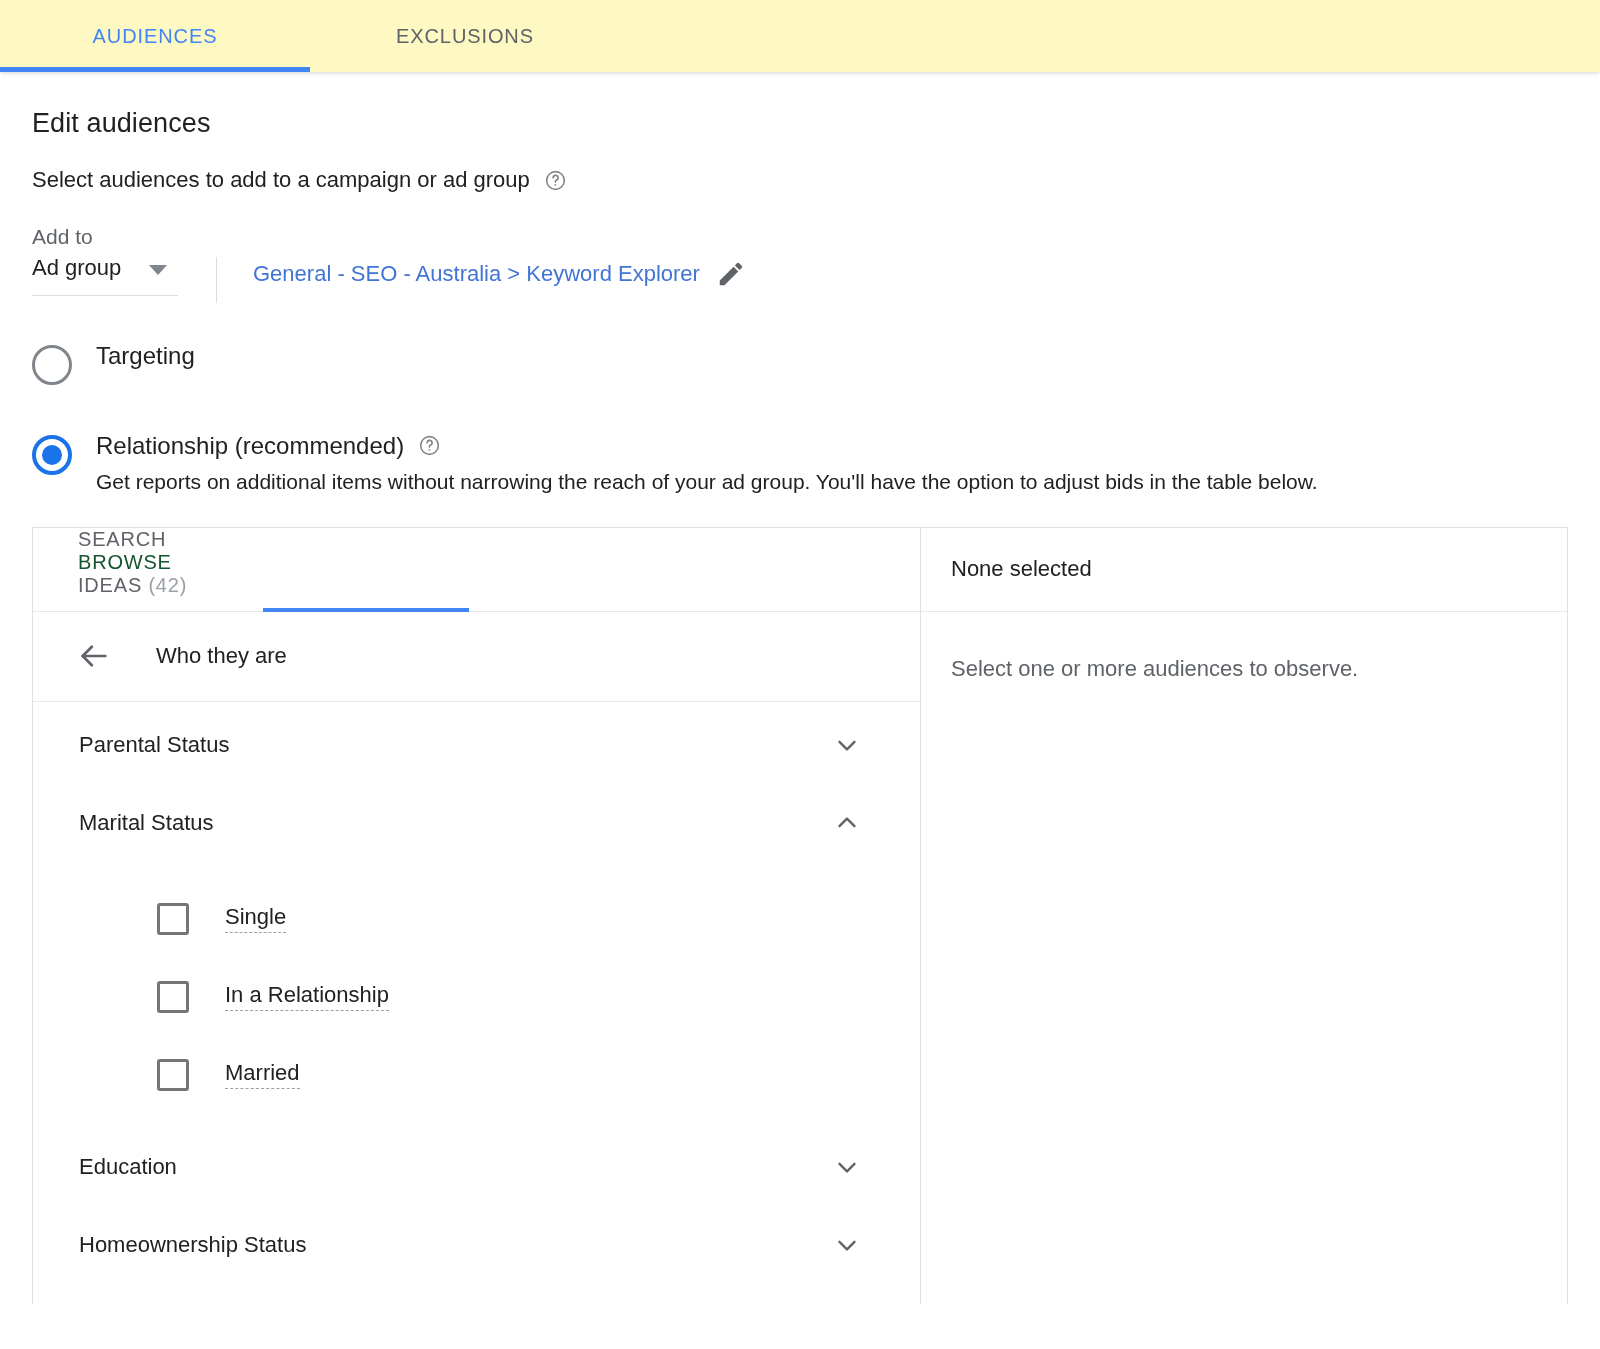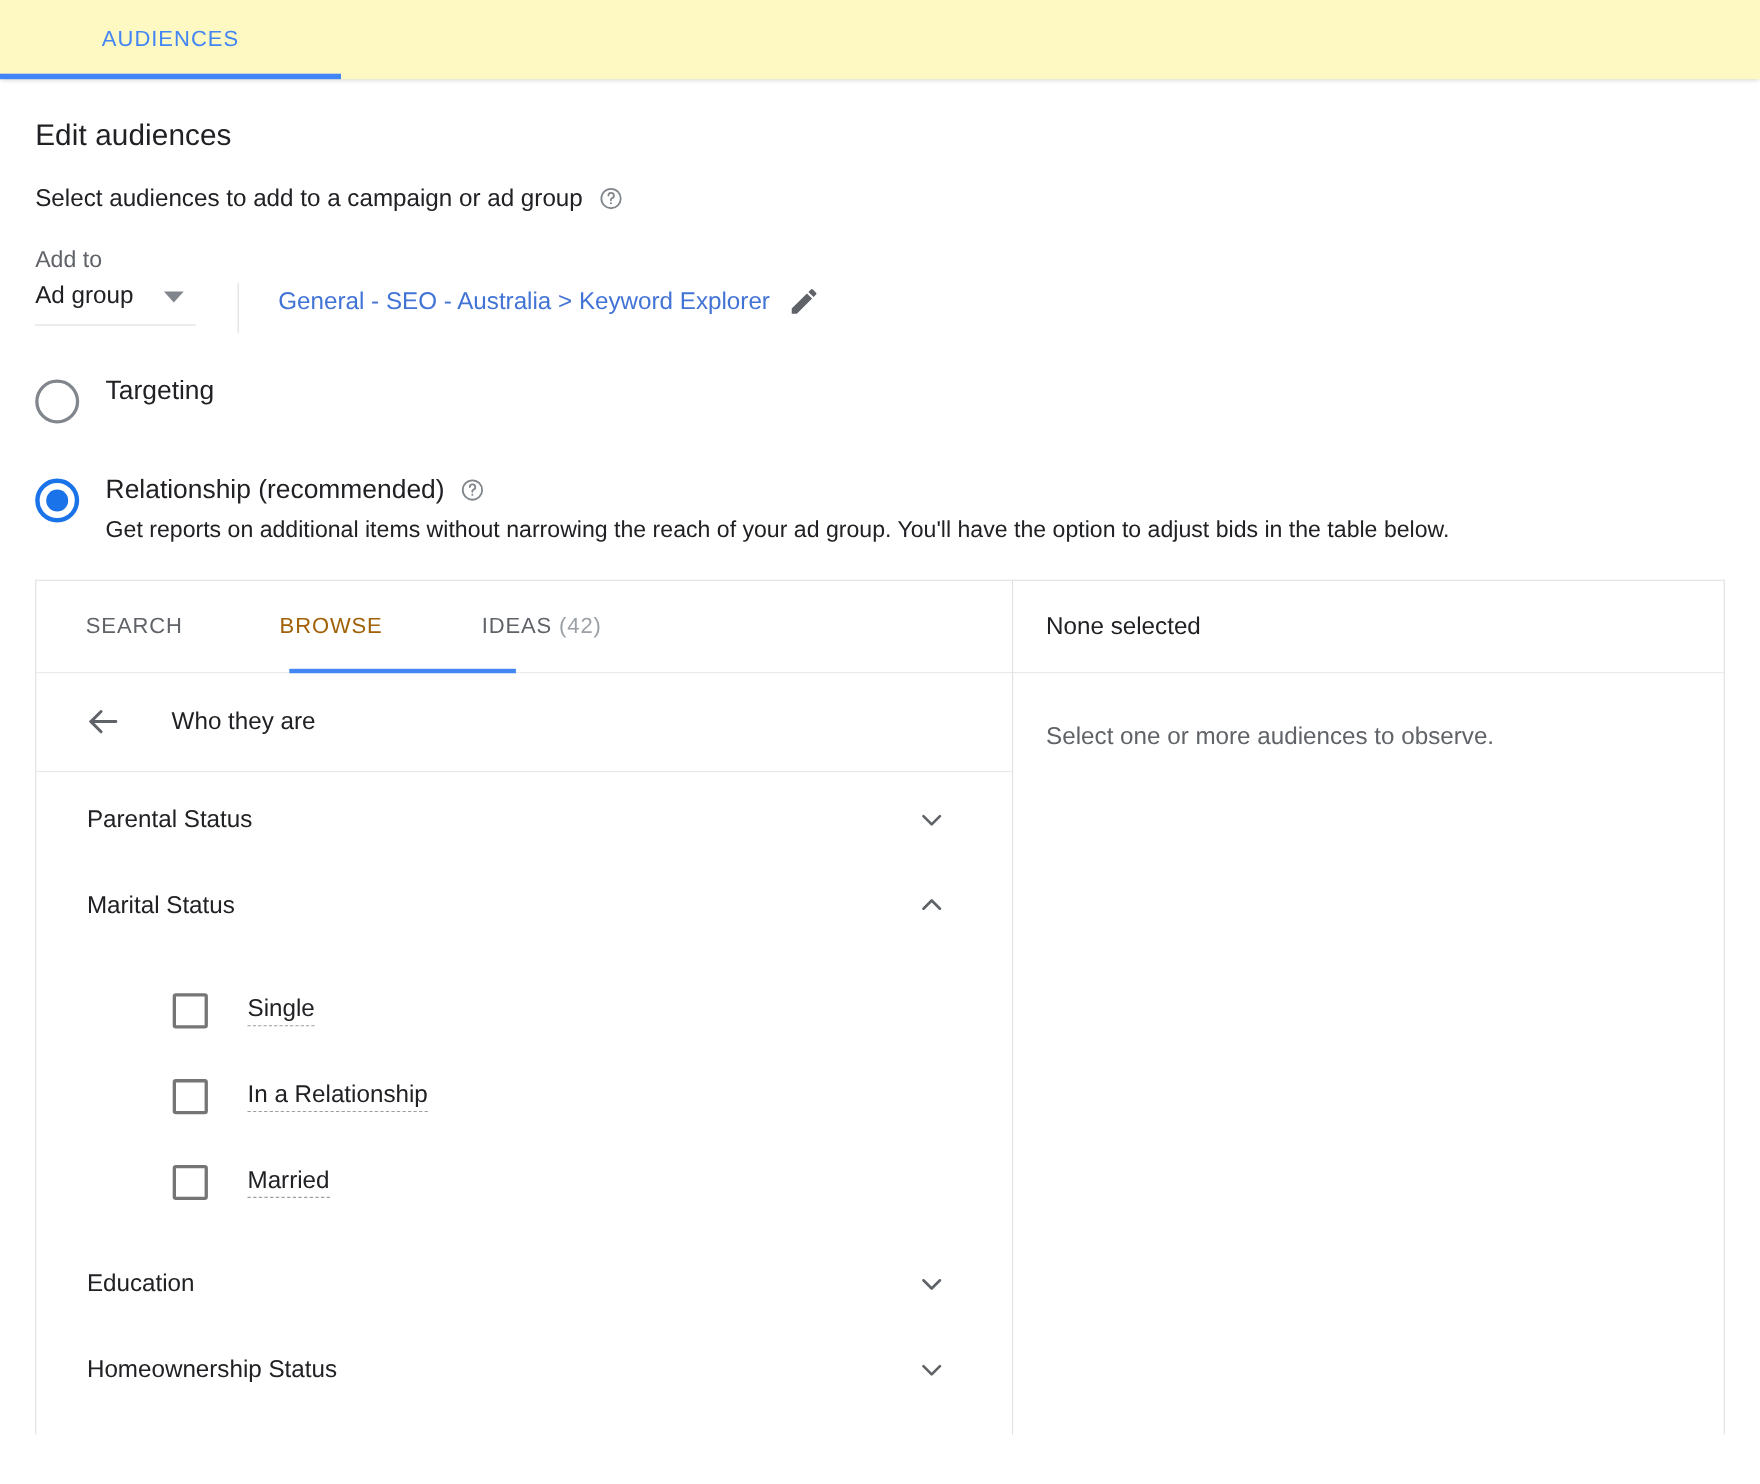--- a/index.html
+++ b/index.html
@@ -196,32 +196,32 @@
   .sel-left {
     width: 888px;
     border-right: 1px solid #e0e0e0;
   }
   .sel-right { flex: 1 1 auto; }
 
   .sel-tabs {
     position: relative;
     height: 84px;
     display: flex;
-    align-items: center;
     border-bottom: 1px solid #e8e8e8;
     padding-left: 45px;
+    flex-direction: column;
   }
   .sel-tab {
     font-size: 20px;
     letter-spacing: 0.8px;
     color: #5f6368;
     cursor: pointer;
     user-select: none;
   }
-  .sel-tab.active { color: #a16207; }
+  .sel-tab.active { color: #14532d; }
   .sel-tab.t-search { margin-right: 88px; }
   .sel-tab.t-browse { margin-right: 90px; }
   .ideas-count { color: #9aa0a6; }
   .sel-underline {
     position: absolute;
     left: 230px;
     bottom: -1px;
     width: 206px;
     height: 4px;
     background: #4285f4;
@@ -299,20 +299,23 @@
     font-size: 22px;
     color: #5f6368;
   }
 </style>
 </head>
 <body>
 
 <div class="topbar">
   <div class="topbar-tab t0 active">
     <span>AUDIENCES</span>
+  </div>
+  <div class="topbar-tab t1">
+    <span>EXCLUSIONS</span>
   </div>
   <div class="topbar-underline"></div>
 </div>
 
 <div class="page">
 
   <div class="page-title">Edit audiences</div>
 
   <div class="subtitle-row">
     <span class="subtitle-text">Select audiences to add to a campaign or ad group</span>

